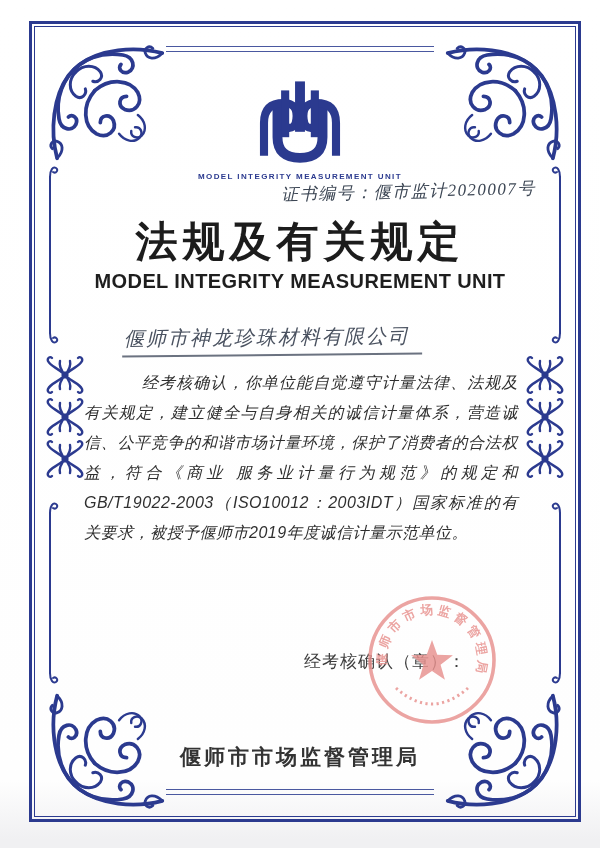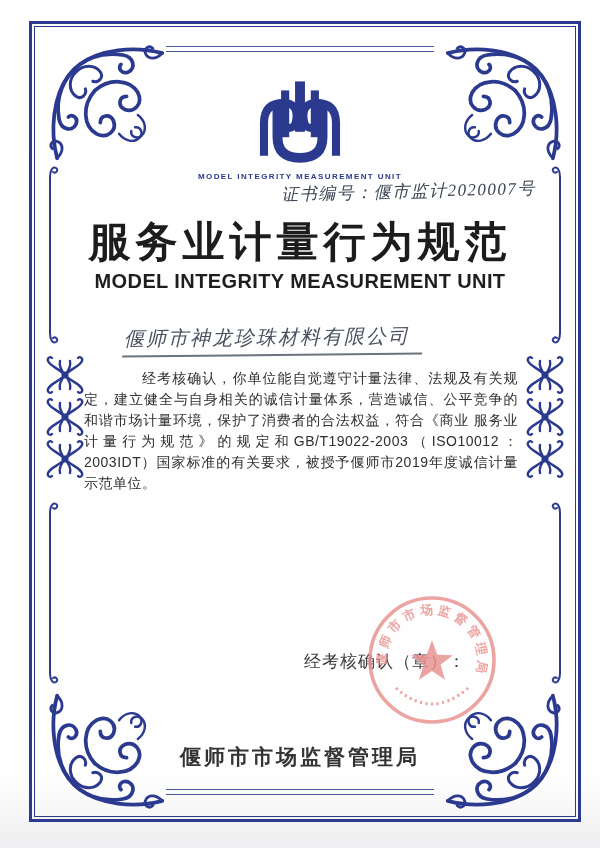--- a/index.html
+++ b/index.html
@@ -68,23 +68,23 @@
   .awardee{
     position:absolute;left:122px;top:324px;
     font-family:"Liberation Serif","DejaVu Serif",serif;
     font-style:italic;font-size:20px;color:#4a5260;letter-spacing:2px;
     border-bottom:2px solid #6b7280;padding:0 12px 3px 2px;
     transform:rotate(-0.6deg);
   }
   
   .body-text{
     position:absolute;left:84px;top:368px;width:434px;
-    font-size:14px;line-height:21px;color:#2f2f2f;
+    font-size:16px;line-height:30px;color:#2f2f2f;
     text-align:justify;text-justify:inter-character;
-    text-indent:58px;letter-spacing:0.5px;
+    text-indent:58px;letter-spacing:0.5px;font-style:italic;
   }
   
   .issuer-label{
     position:absolute;left:304px;top:650px;
     font-size:17px;color:#3d3d3d;letter-spacing:1px;
   }
   .seal{position:absolute;left:363px;top:591px;width:138px;height:138px;opacity:0.82;}
   .seal svg{width:100%;height:100%;}
   
   .issuer-bottom{
@@ -280,21 +280,21 @@
         <rect x="82" y="16" width="9" height="52"></rect>
       </g>
     </svg>
     <div class="logo-caption">MODEL INTEGRITY MEASUREMENT UNIT</div>
   </div>
 
   <div class="cert-no">
     <span>证书编号：</span><span>偃市监计2020007号</span>
   </div>
 
-  <div class="title">服务业计量行为规范</div>
+  <div class="title">法规及有关规定</div>
   <div class="subtitle">MODEL INTEGRITY MEASUREMENT UNIT</div>
 
   <div class="awardee">偃师市神龙珍珠材料有限公司</div>
 
   <div class="body-text">经考核确认，你单位能自觉遵守计量法律、法规及有关规定，建立健全与自身相关的诚信计量体系，营造诚信、公平竞争的和谐市场计量环境，保护了消费者的合法权益，符合《商业 服务业计量行为规范》的规定和GB/T19022-2003（ISO10012：2003IDT）国家标准的有关要求，被授予偃师市2019年度诚信计量示范单位。</div>
 
   <div class="issuer-label">经考核确认（章）：</div>
 
   <div class="seal">
     <svg viewBox="-69 -69 138 138">

